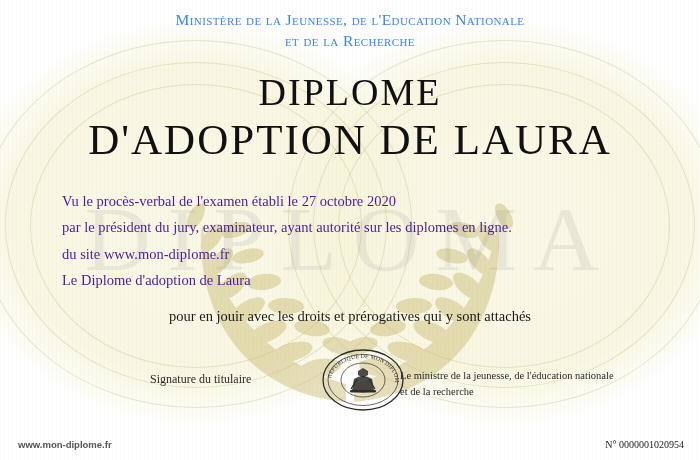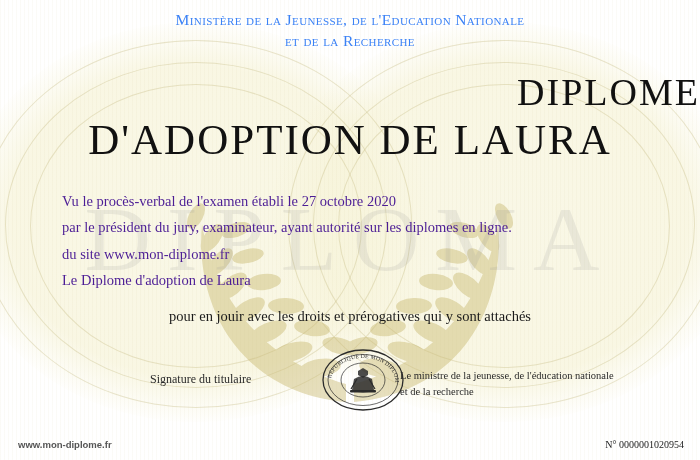--- a/index.html
+++ b/index.html
@@ -112,21 +112,21 @@
   .title {
     position: absolute;
     top: 70px;
     left: 0; right: 0;
     text-align: center;
     font-size: 38px;
     letter-spacing: 2px;
     line-height: 1.18;
     color: #111111;
   }
-  .title .l1 { display: block; text-align: right; }
+  .title .l1 { display: block; }
   .title .l2 { display: block; font-size: 43px; }
 
   .body-text {
     position: absolute;
     top: 188px;
     left: 62px;
     right: 62px;
     font-size: 14.5px;
     line-height: 1.82;
     color: #4c1d95;

